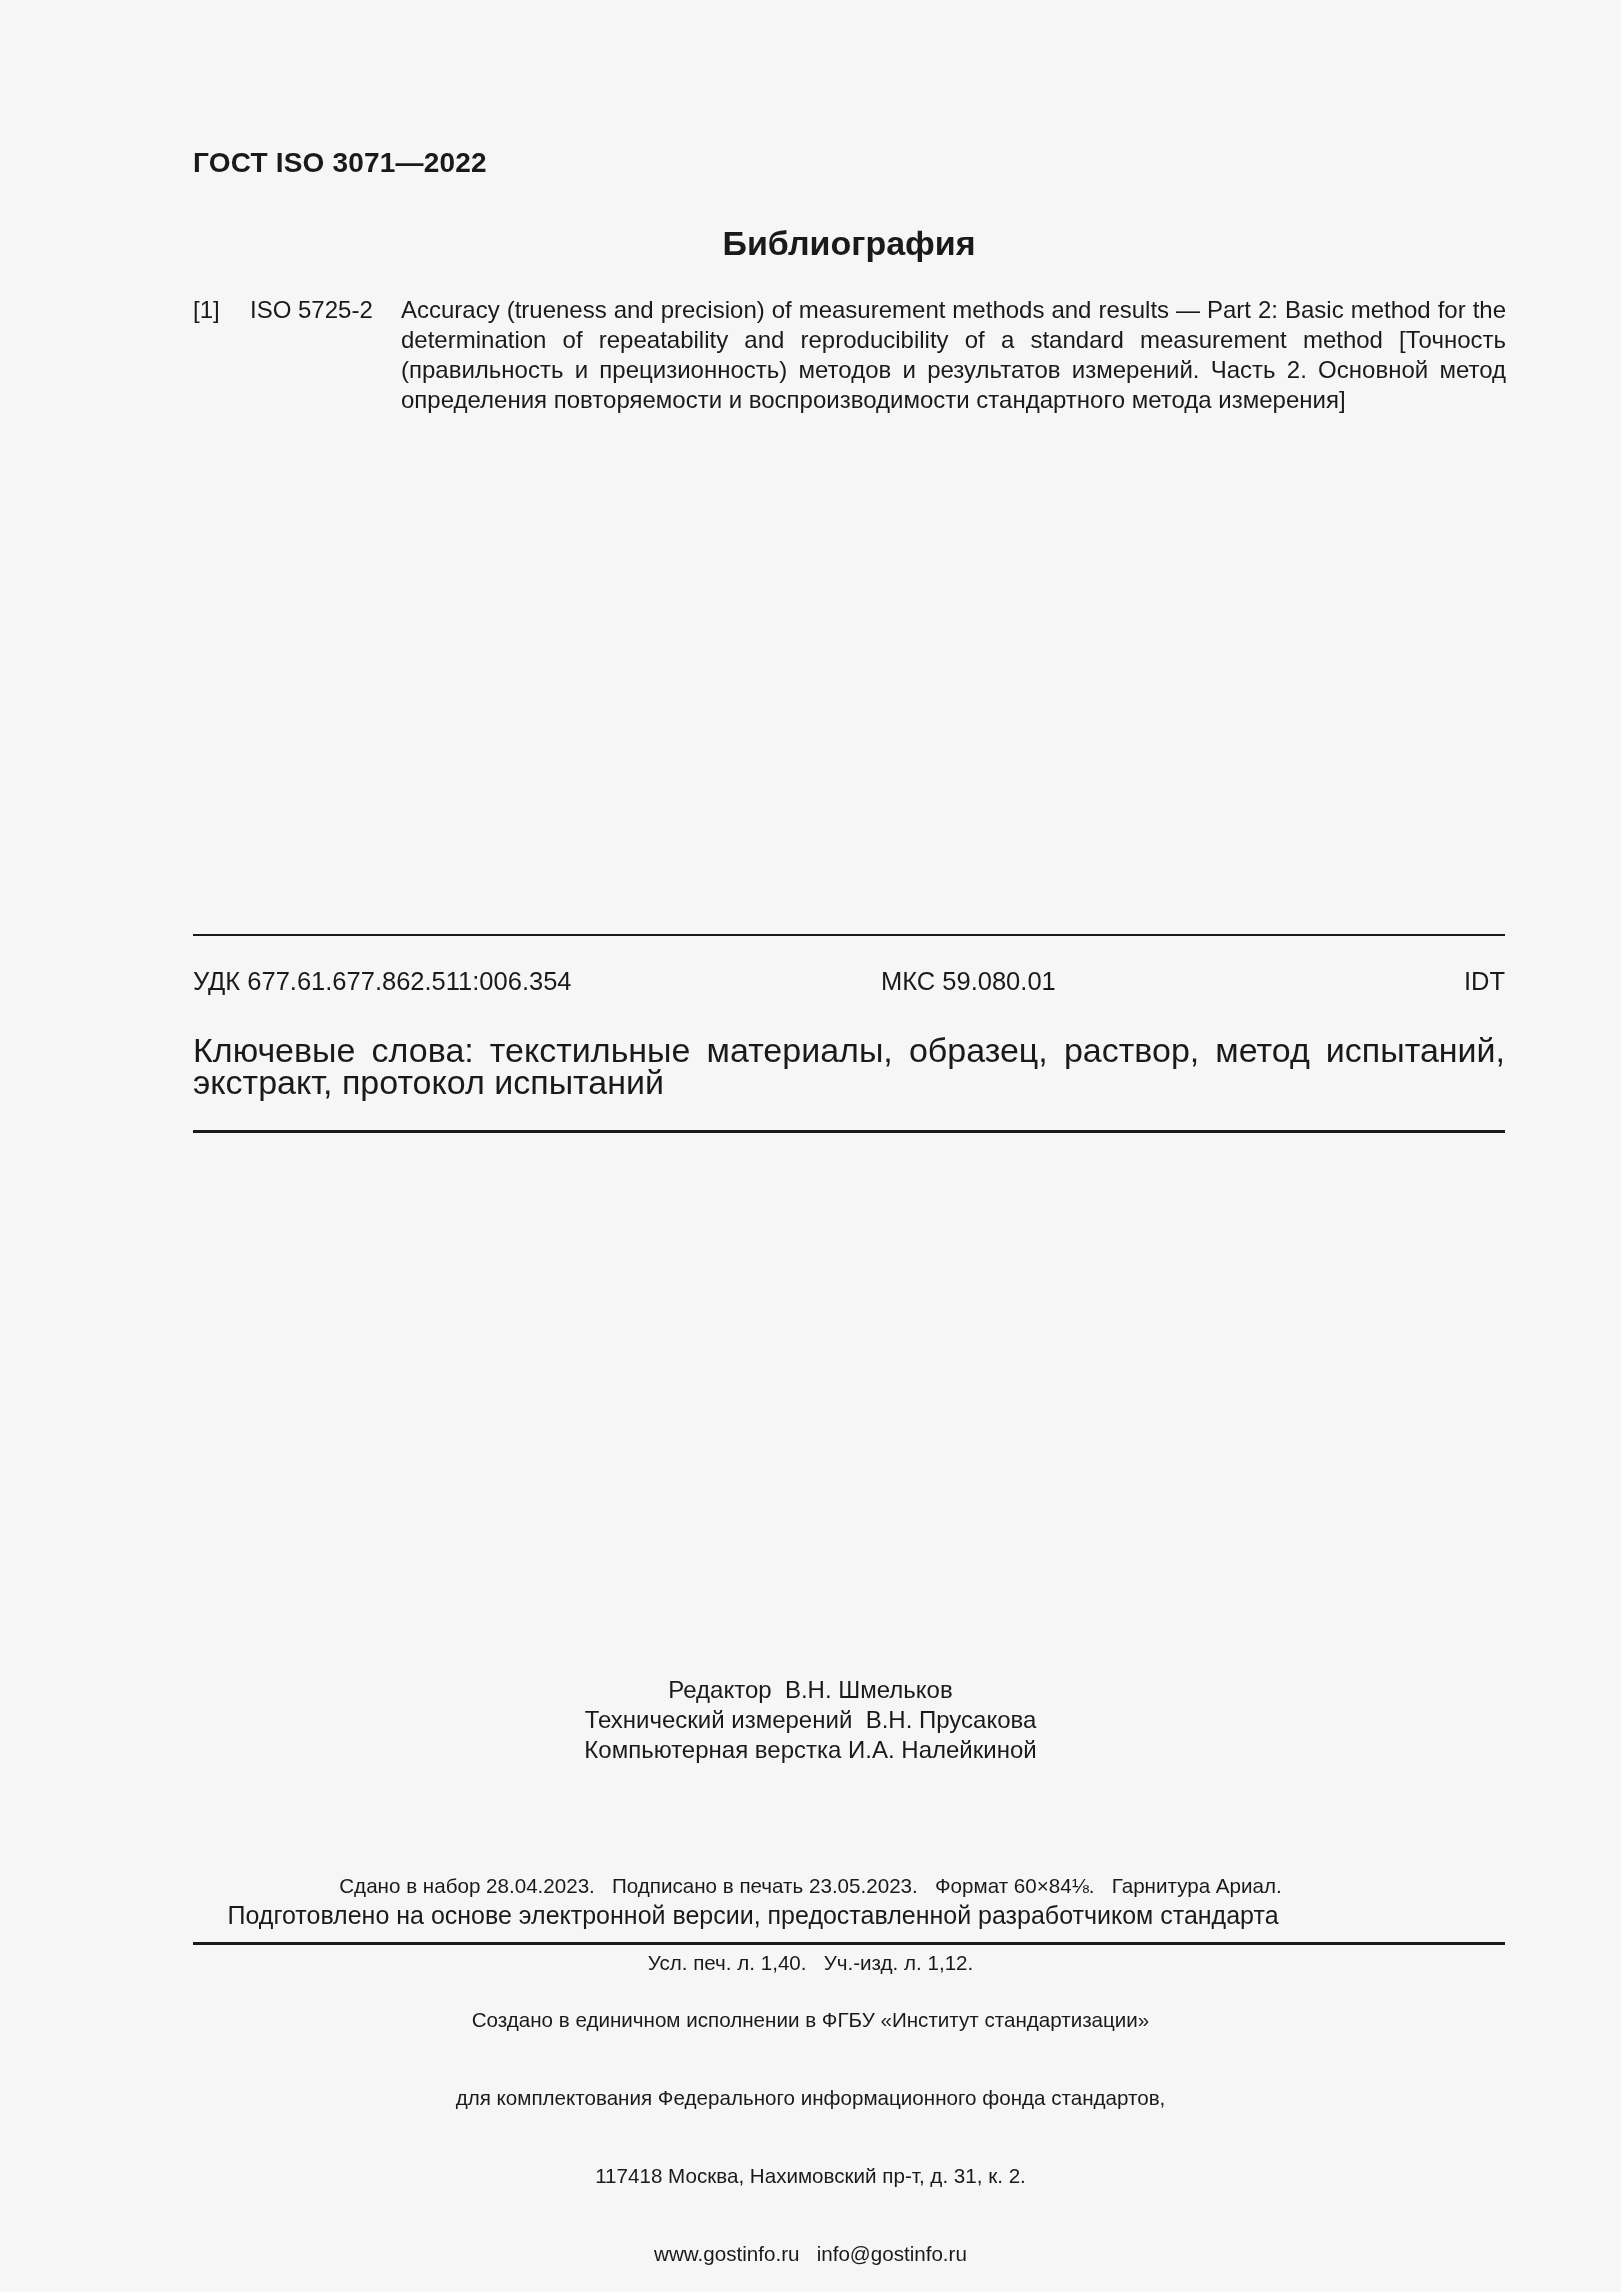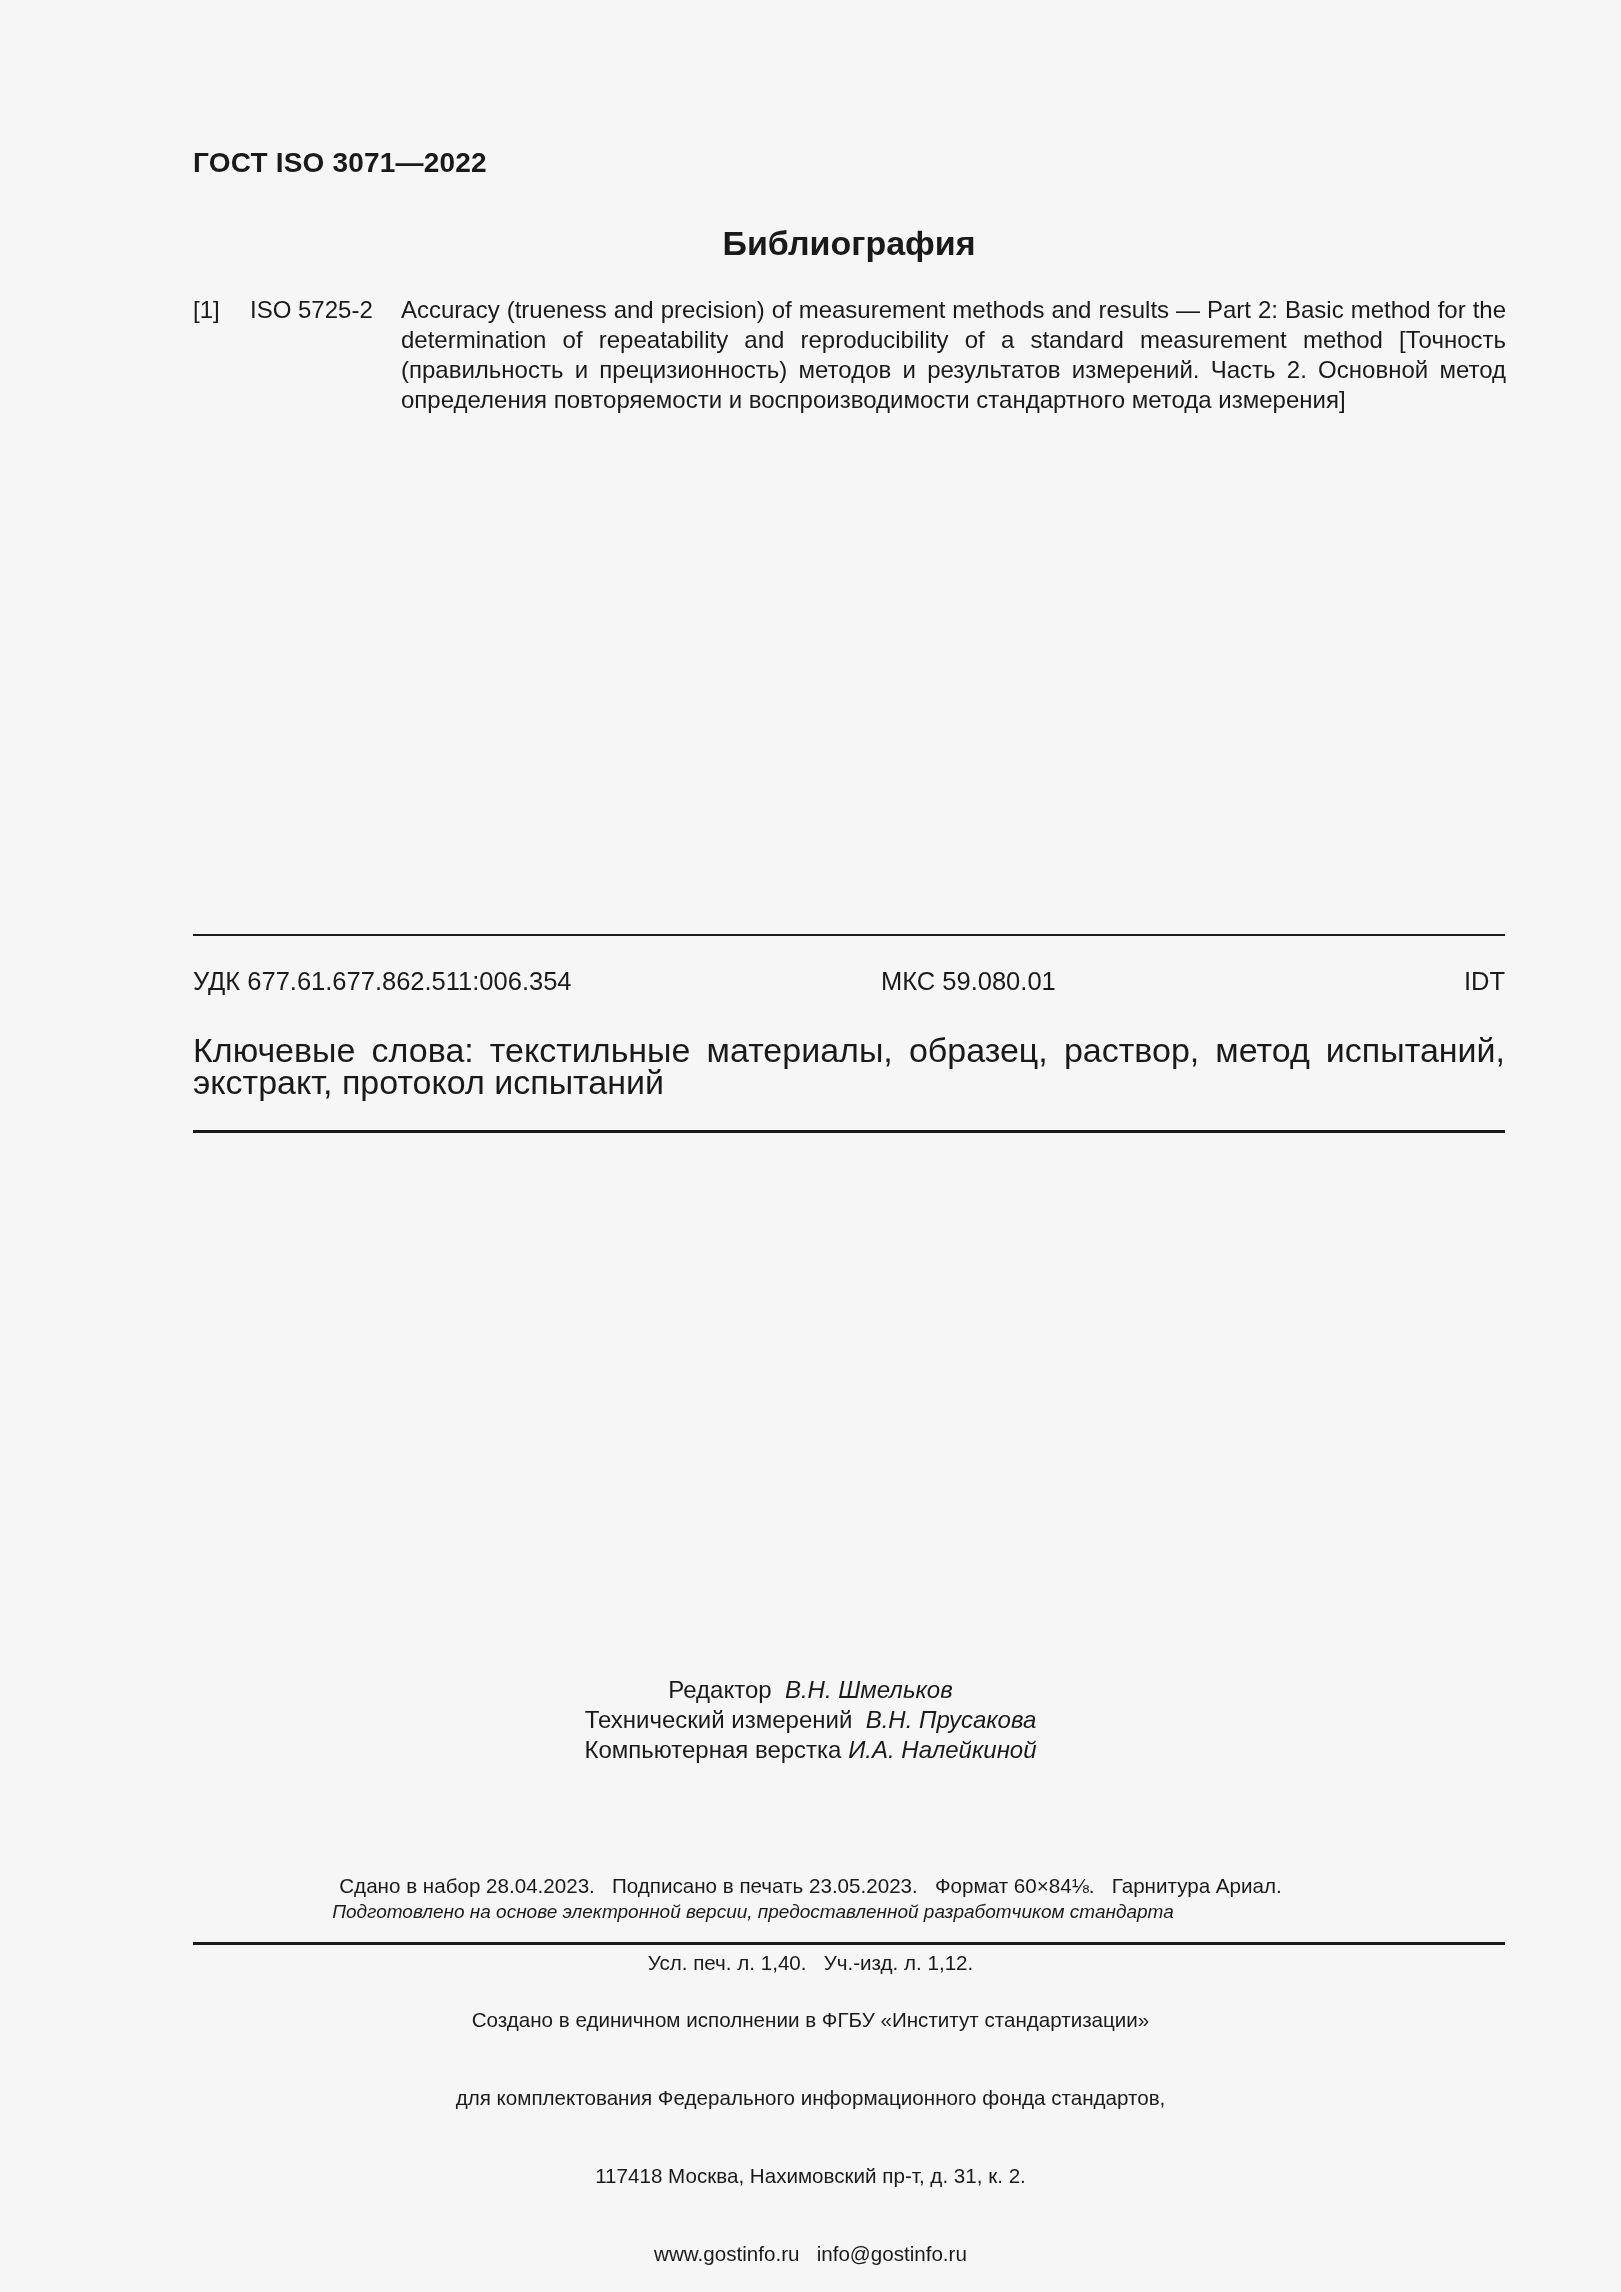--- a/index.html
+++ b/index.html
@@ -97,40 +97,39 @@
     }
     .credits {
       position: absolute;
       left: 0;
       width: 1621px;
       top: 1675px;
       text-align: center;
       font-size: 24px;
       line-height: 30px;
     }
-    .credits .name { font-style: italic; }
+    .credits .name { }
 
     .imprint {
       position: absolute;
       left: 0;
       width: 1621px;
       top: 1822px;
       text-align: center;
       font-size: 20.6px;
       line-height: 25.5px;
       white-space: pre;
     }
     .prepared {
       position: absolute;
       left: 0;
       width: 1506px;
       top: 1901px;
       text-align: center;
-      font-size: 19px;
-      font-style: italic;
+      font-size: 25px;
     }
     .publisher {
       position: absolute;
       left: 0;
       width: 1621px;
       top: 1955px;
       text-align: center;
       font-size: 20.6px;
       line-height: 26px;
       white-space: pre;

